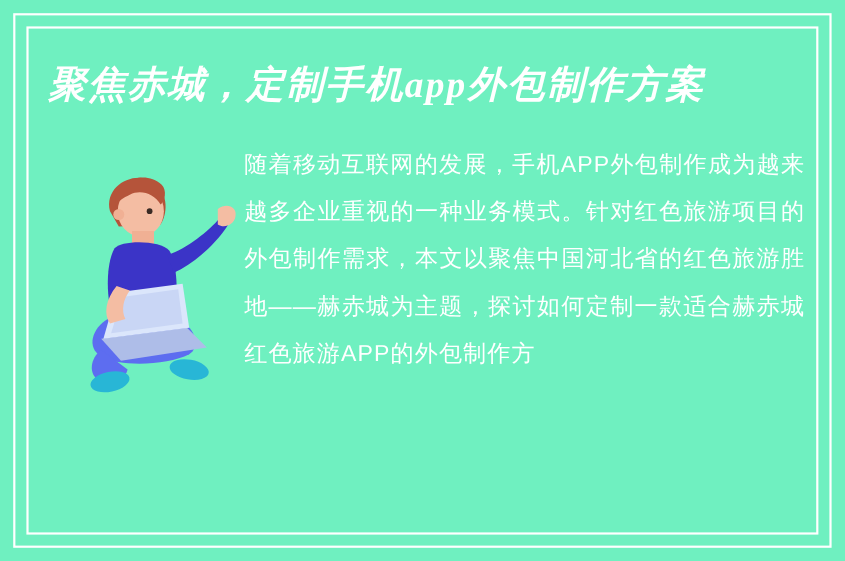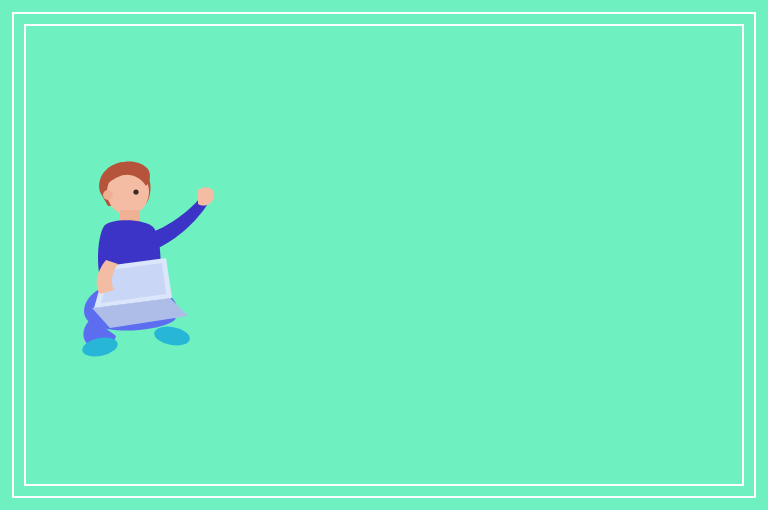--- a/index.html
+++ b/index.html
@@ -79,20 +79,21 @@
   }
 </style>
 </head>
 <body>
 
 <div class="poster">
 
   <div class="frame-outer"></div>
   <div class="frame-inner"></div>
 
+  <div class="title">聚焦赤城，定制手机app外包制作方案</div>
 
   <div class="illustration">
     <svg viewBox="0 0 170 230" width="170" height="230" xmlns="http://www.w3.org/2000/svg">
 
       <path d="M52 52 C46 28, 76 14, 92 26 C106 36, 104 56, 98 64 L60 66 Z" fill="#b5543a"></path>
 
       <ellipse cx="80" cy="52" rx="21" ry="23" fill="#f4bda3"></ellipse>
 
       <circle cx="60" cy="55" r="5" fill="#f0b094"></circle>
 
@@ -117,14 +118,15 @@
 
       <path d="M44 168 L122 158 L140 176 L62 188 Z" fill="#aebde8"></path>
 
       <path d="M58 126 L118 118 L124 158 L46 168 Z" fill="#dbe6fb"></path>
       <path d="M63 130 L114 123 L118 154 L53 163 Z" fill="#c9d6f5"></path>
 
       <path d="M58 120 C48 132, 46 146, 52 154 L66 150 C62 142, 64 132, 70 124 Z" fill="#f4bda3"></path>
     </svg>
   </div>
 
+  <div class="body-text">随着移动互联网的发展，手机APP外包制作成为越来越多企业重视的一种业务模式。针对红色旅游项目的外包制作需求，本文以聚焦中国河北省的红色旅游胜地——赫赤城为主题，探讨如何定制一款适合赫赤城红色旅游APP的外包制作方</div>
 
 </div>
 
 </body></html>

